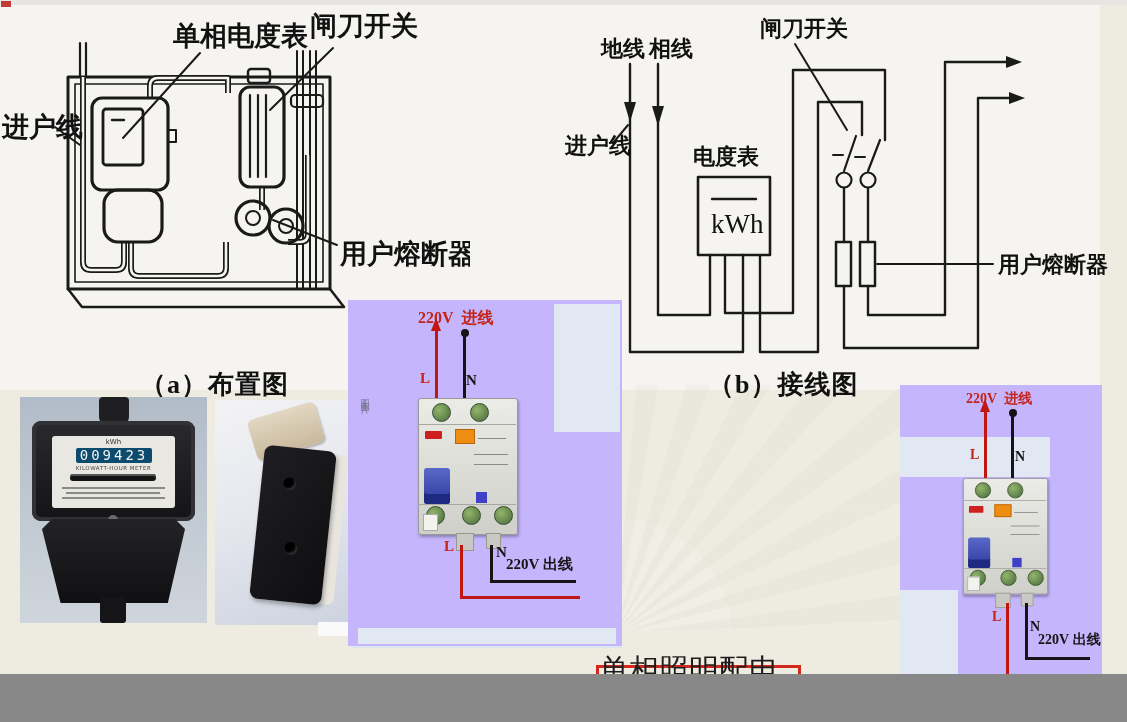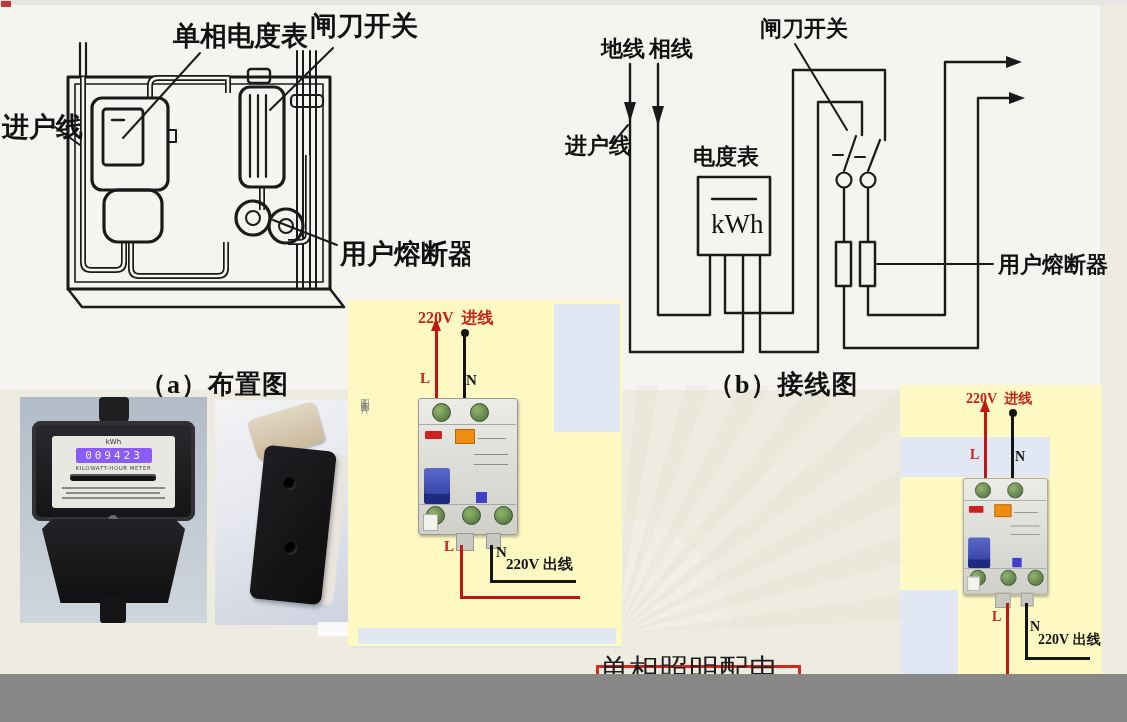--- a/index.html
+++ b/index.html
@@ -25,40 +25,40 @@
   .caption{font-size:26px;color:#111;font-weight:bold;letter-spacing:1px;}
   
   .meter-photo{left:20px;top:397px;width:187px;height:226px;
     background:linear-gradient(#b2bcc8,#cfd5dc);overflow:hidden;}
   .m-bracket{left:79px;top:0;width:30px;height:28px;background:#1f1f22;border-radius:4px 4px 8px 8px;}
   .m-top{left:12px;top:24px;width:163px;height:100px;background:linear-gradient(#2a2a2e,#141416);border-radius:9px;
          box-shadow:inset 0 0 0 4px #323236;}
   .m-face{left:20px;top:15px;width:123px;height:72px;background:#e9e7e1;border-radius:3px;
           font-family:"DejaVu Sans",sans-serif;}
   .m-kwh{left:0;top:2px;width:100%;text-align:center;font-size:7px;color:#333;}
-  .m-reg{left:24px;top:12px;width:76px;height:15px;background:#8b5cf6;border-radius:2px;color:#f2f2f2;
-         font-family:"DejaVu Sans Mono",monospace;font-size:11px;line-height:15px;text-align:center;letter-spacing:3px;}
+  .m-reg{left:24px;top:12px;width:76px;height:15px;background:#0c4a6e;border-radius:2px;color:#f2f2f2;
+         font-family:"DejaVu Sans Mono",monospace;font-size:14px;line-height:15px;text-align:center;letter-spacing:3px;}
   .m-sub{left:0;top:29px;width:100%;text-align:center;font-size:5.5px;color:#444;letter-spacing:.5px;}
   .m-slot{left:18px;top:38px;width:86px;height:7px;background:#141414;border-radius:3px;
           box-shadow:inset 0 2px 0 #555;}
   .m-line{height:2px;background:#8a8a86;}
   .m-bottom{left:22px;top:122px;width:143px;height:84px;background:linear-gradient(#232327,#101012);
             clip-path:polygon(7% 0,93% 0,100% 12%,88% 100%,13% 100%,0 12%);}
   .m-term{left:80px;top:200px;width:26px;height:26px;background:#151517;border-radius:3px;}
   .m-screw{left:88px;top:118px;width:10px;height:10px;border-radius:50%;background:#6a6a6e;}
   .switch-photo{left:215px;top:400px;width:140px;height:225px;overflow:hidden;
     background:linear-gradient(160deg,#f3f3f5 0%,#e6e8ee 45%,#ccd2df 100%);}
   .s-porcelain{left:36px;top:10px;width:70px;height:42px;background:linear-gradient(#e2d7c2,#c9b99d);
                border-radius:6px;transform:rotate(-17deg);box-shadow:1px 2px 2px rgba(0,0,0,.25);}
   .s-base{left:56px;top:52px;width:70px;height:150px;background:#e8e5de;border-radius:6px;transform:rotate(6deg);}
   .s-body{left:42px;top:48px;width:72px;height:154px;background:linear-gradient(120deg,#1f1f23,#0e0e10);
           border-radius:8px;transform:rotate(6deg);box-shadow:2px 3px 4px rgba(0,0,0,.3);}
   .s-knob{width:13px;height:13px;border-radius:50%;background:#000;box-shadow:inset -2px -2px 2px #2e2e32;}
   
-  .panel{background:#fef9c3;}
+  .panel{background:#c4b5fd;}
   .panel-mid{left:348px;top:300px;width:274px;height:346px;}
   .panel-right{left:900px;top:385px;width:202px;height:328px;}
   .patch{position:absolute;background:#e2e7f4;}
   .inlabel,.outlabel{position:absolute;font-weight:bold;font-family:"Liberation Serif",serif;}
   .redtxt{color:#c52318;}
   .blktxt{color:#141414;}
   .vwire{position:absolute;width:3px;}
   .hwire{position:absolute;height:3px;}
   .wred{background:#c01712;}
   .wblk{background:#141414;}

